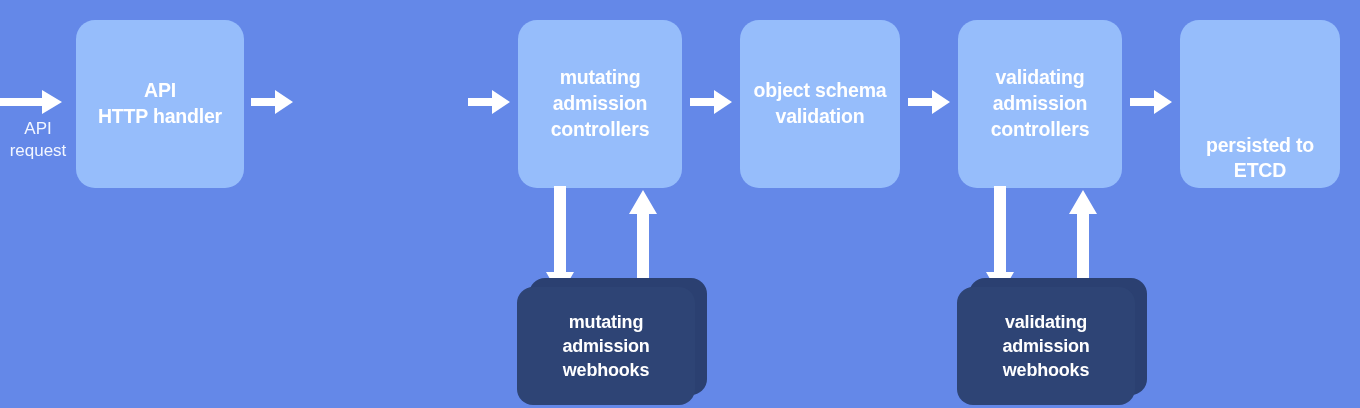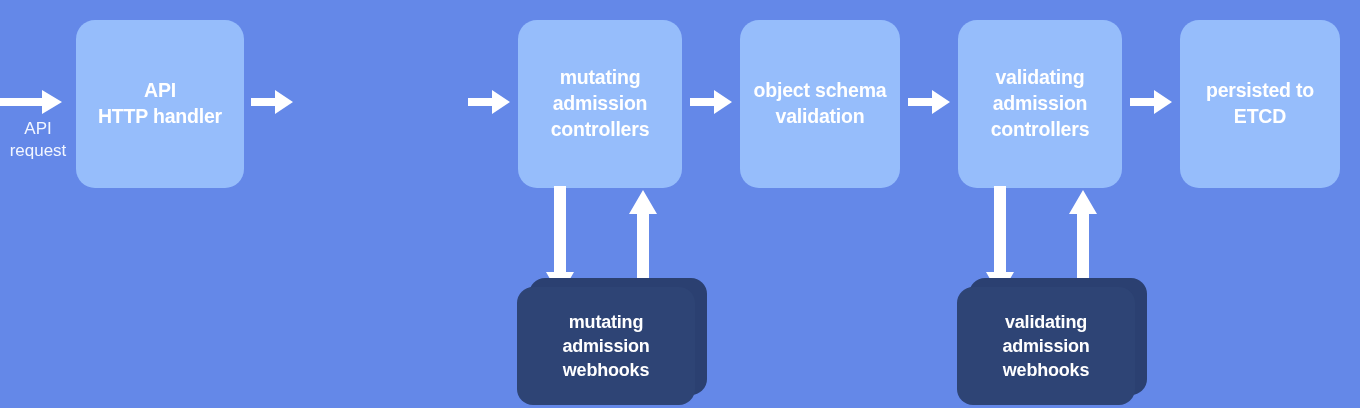--- a/index.html
+++ b/index.html
@@ -40,21 +40,21 @@
     text-align: center;
     letter-spacing: -0.2px;
     white-space: pre-line;
   }
 
   .b1 { left: 76px;   width: 168px; }
   .b2 { left: 298px;  width: 162px; }
   .b3 { left: 518px;  width: 164px; }
   .b4 { left: 740px;  width: 160px; }
   .b5 { left: 958px;  width: 164px; }
-  .b6 { left: 1180px; width: 160px; }
+  .b6 { left: 1180px; width: 160px; align-items: flex-end; }
 
   
   .entry-label {
     position: absolute;
     left: 0px;
     top: 118px;
     width: 76px;
     text-align: center;
     color: #f2f6ff;
     font-size: 17px;

